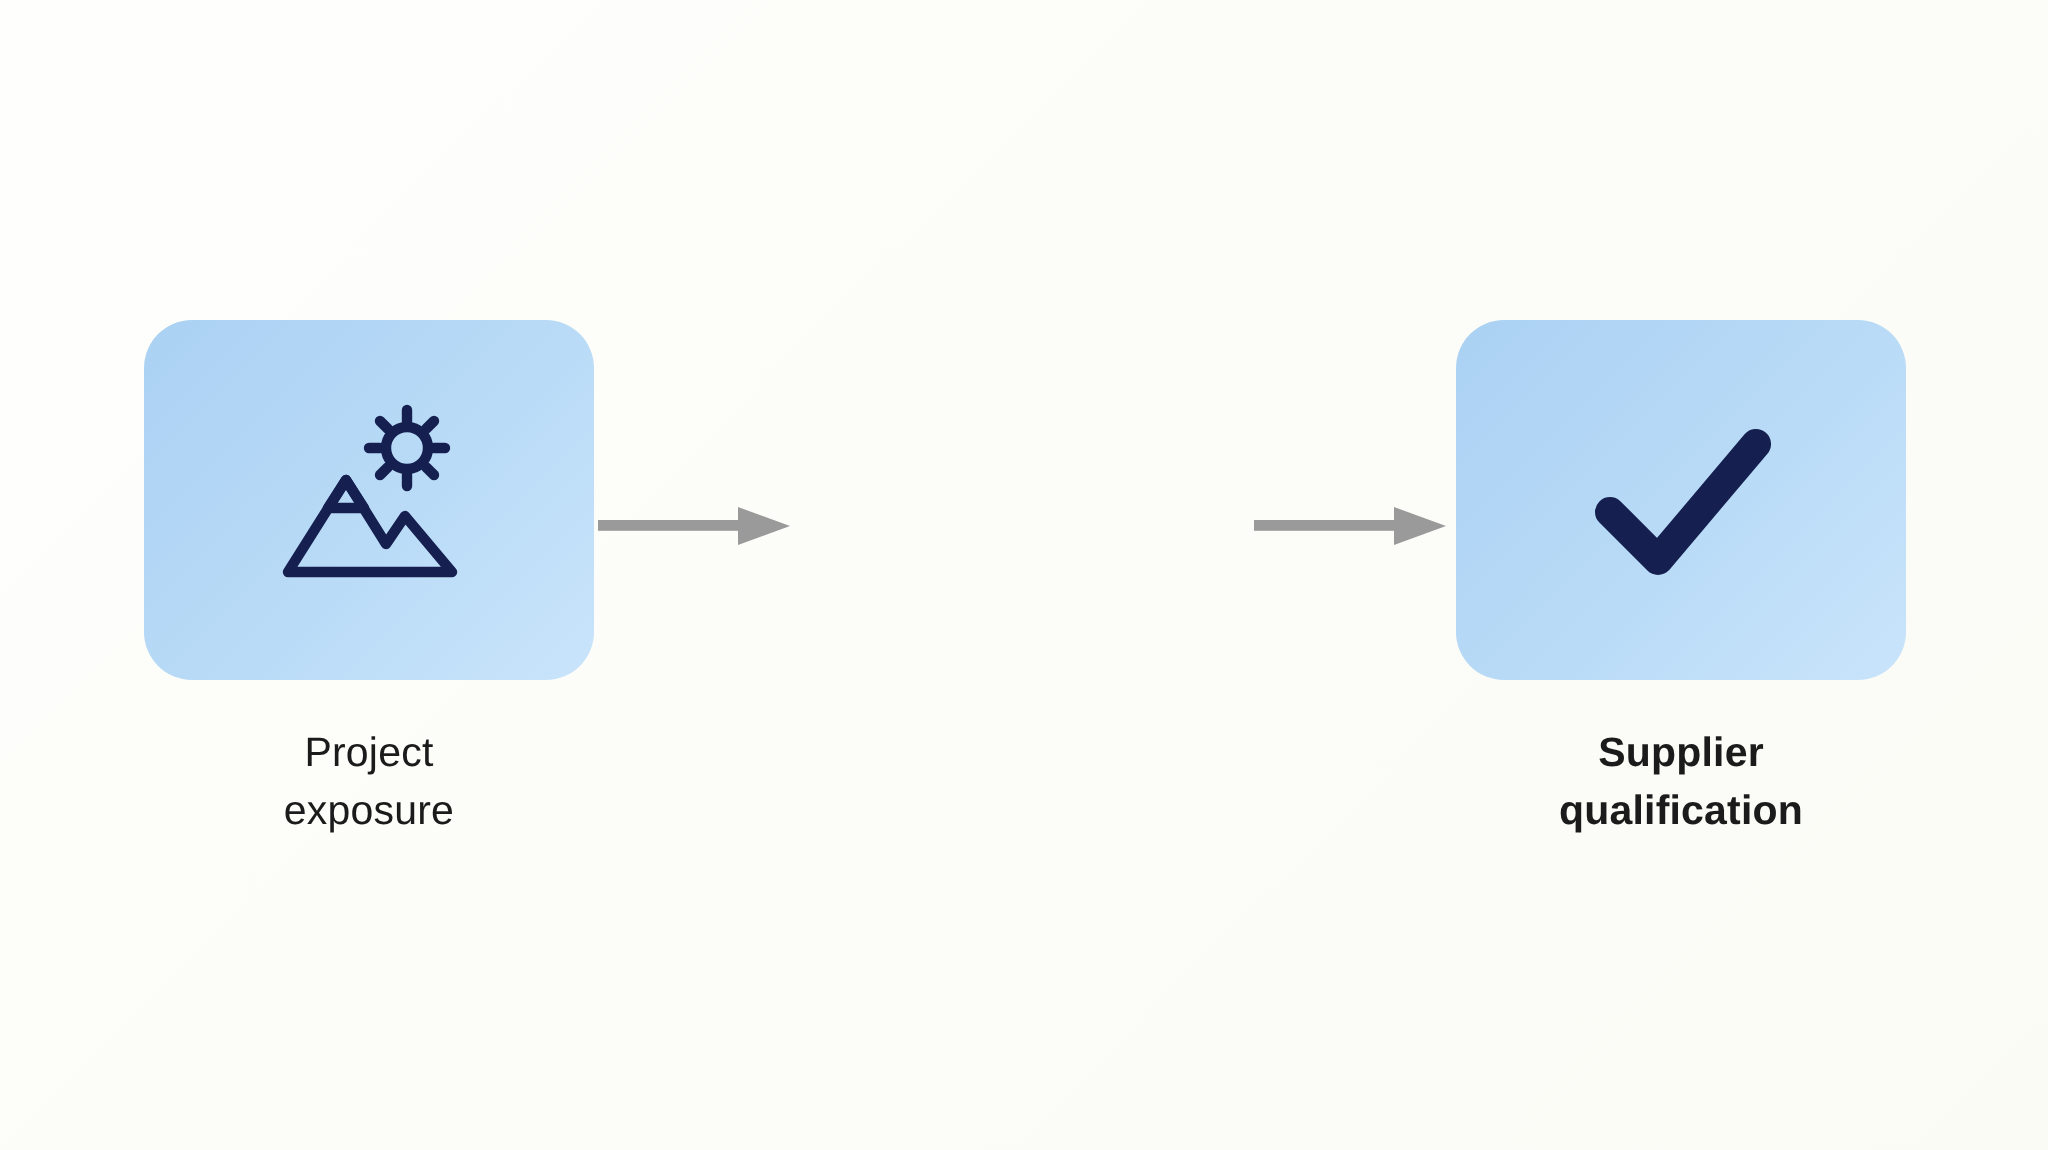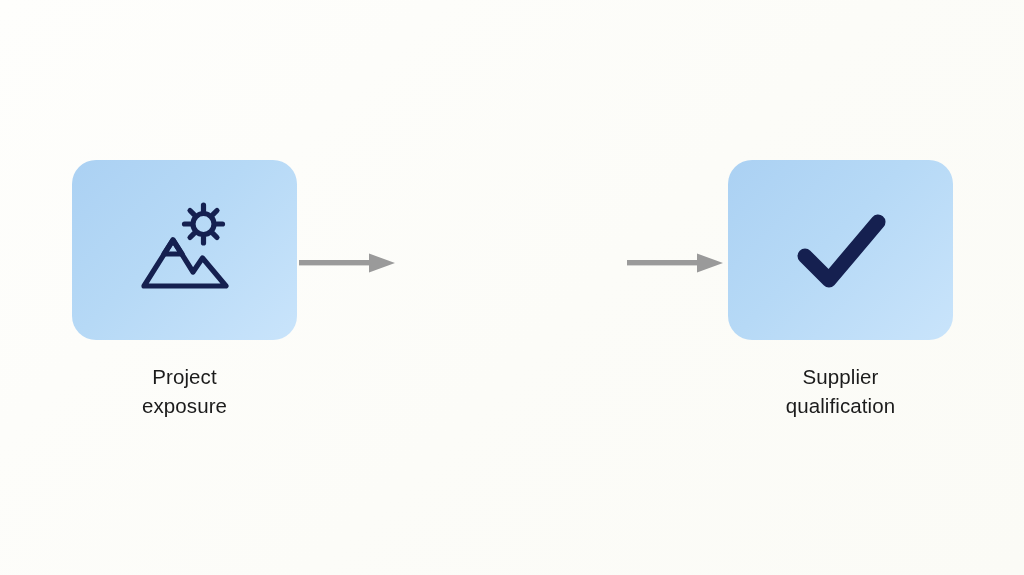--- a/index.html
+++ b/index.html
@@ -22,21 +22,21 @@
   }
 
   
   .step {
     position: absolute;
     top: 160px;
     width: 225px;
   }
   .step-1 { left: 72px; }
   .step-2 { left: 400px; }
-  .step-3 { left: 728px; }
+  .step-3 { left: 728px; font-weight: bold; }
 
   .card {
     width: 225px;
     height: 180px;
     border-radius: 24px;
     background: linear-gradient(135deg, #abd1f3 0%, #b6d9f6 45%, #c9e4fb 100%);
     display: flex;
     align-items: center;
     justify-content: center;
     box-sizing: border-box;

